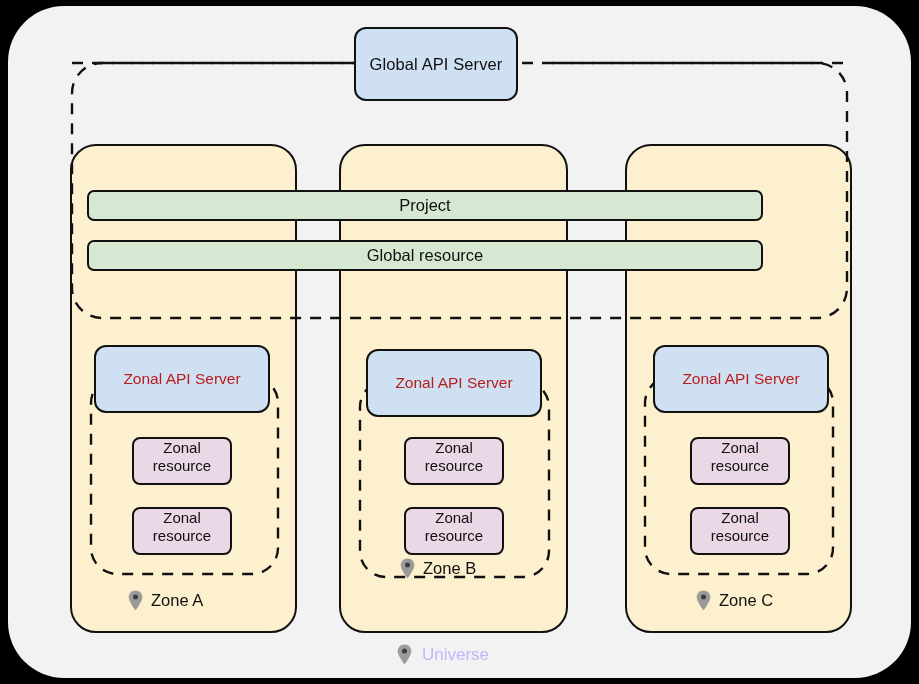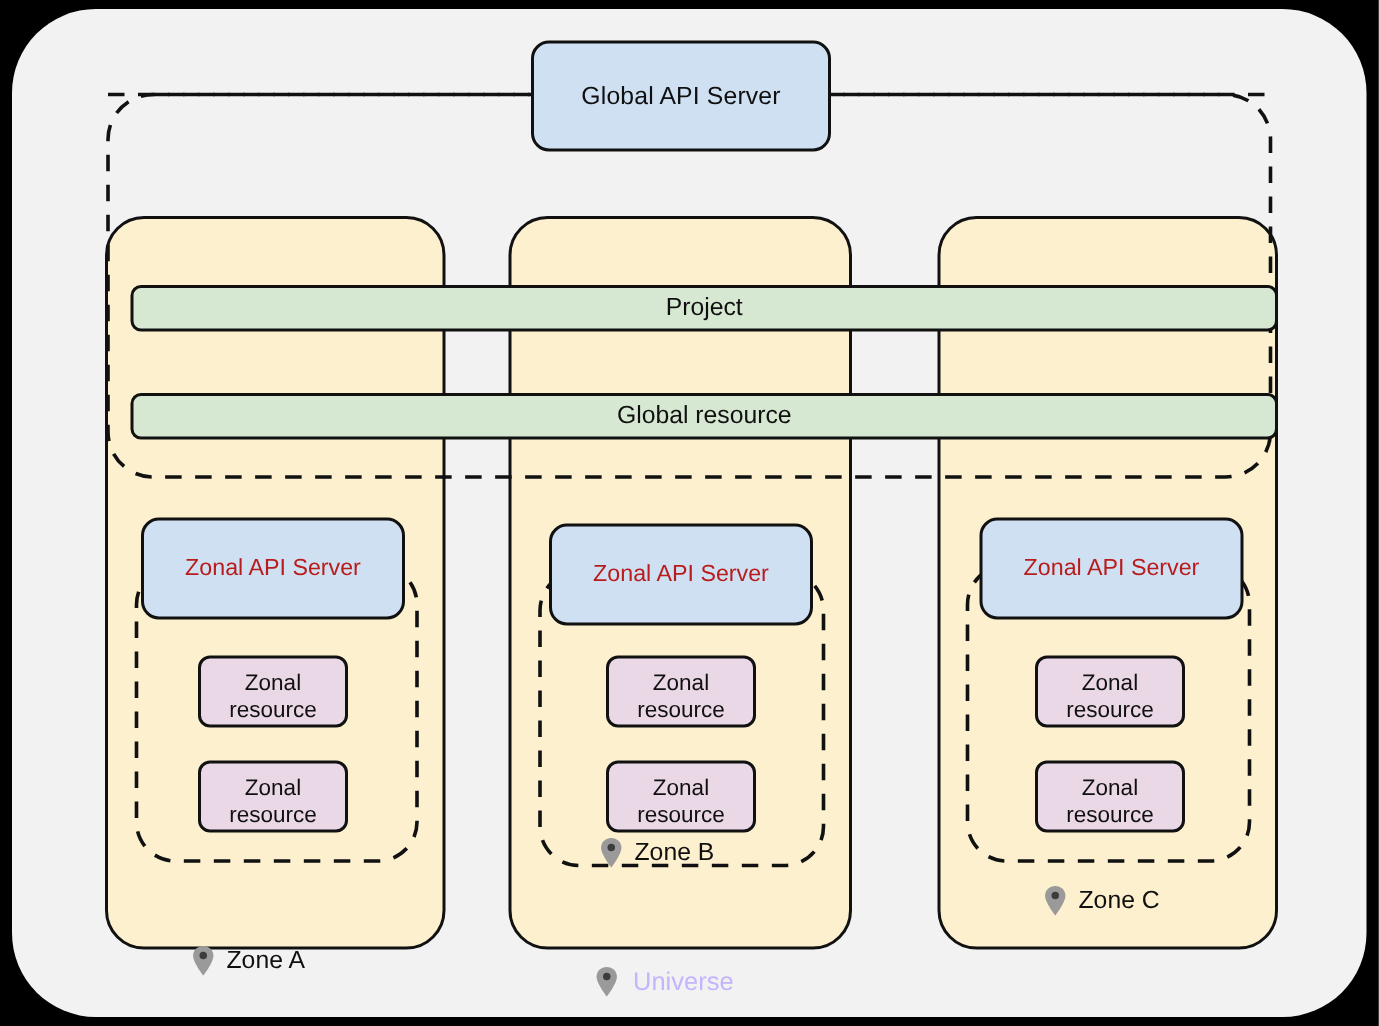--- a/index.html
+++ b/index.html
@@ -50,52 +50,52 @@
     border: 2px solid #111111;
     border-radius: 26px;
     box-sizing: border-box;
   }
 
   
   .global-api {
     position: absolute;
     left: 354px;
     top: 27px;
-    width: 200px;
+    width: 164px;
     height: 74px;
     background: #cfe0f3;
     border: 2px solid #111111;
     border-radius: 12px;
     box-sizing: border-box;
     display: flex;
     align-items: center;
     justify-content: center;
     font-size: 16.5px;
     color: #101010;
     letter-spacing: .1px;
   }
 
   
   .green-bar {
     position: absolute;
     left: 87px;
-    width: 765px;
+    width: 676px;
     height: 31px;
     background: #d6e8d2;
     border: 2px solid #111111;
     border-radius: 7px;
     box-sizing: border-box;
     display: flex;
     align-items: center;
     justify-content: center;
     font-size: 16.5px;
     color: #101010;
   }
   .green-bar.project { top: 190px; }
-  .green-bar.global-resource { top: 262px; }
+  .green-bar.global-resource { top: 240px; }
 
   
   .zonal-api {
     position: absolute;
     background: #cfe0f3;
     border: 2px solid #111111;
     border-radius: 12px;
     box-sizing: border-box;
     display: flex;
     align-items: center;
@@ -109,21 +109,21 @@
     position: absolute;
     width: 100px;
     height: 48px;
     background: #ead8e6;
     border: 2px solid #111111;
     border-radius: 8px;
     box-sizing: border-box;
     display: flex;
     flex-direction: column;
     align-items: center;
-    justify-content: flex-end;
+    justify-content: flex-start;
     font-size: 15px;
     line-height: 18px;
     color: #101010;
     text-align: center;
   }
 
   
   .zone-label {
     position: absolute;
     display: flex;
@@ -191,21 +191,21 @@
     <span>Zonal API Server</span>
   </div>
   <div class="zonal-res" style="left:132px; top:437px;">
     <span>Zonal</span>
     <span>resource</span>
   </div>
   <div class="zonal-res" style="left:132px; top:507px;">
     <span>Zonal</span>
     <span>resource</span>
   </div>
-  <div class="zone-label" style="left:128px; top:590px;margin-top:40px;">
+  <div class="zone-label" style="left:128px; top:590px;">
     <span class="pin-icon">
       <svg viewBox="0 0 15 21" width="15" height="21" xmlns="http://www.w3.org/2000/svg">
         <path d="M7.5 0.6 C3.6 0.6 0.7 3.5 0.7 7.2 C0.7 11.6 7.5 20.4 7.5 20.4 C7.5 20.4 14.3 11.6 14.3 7.2 C14.3 3.5 11.4 0.6 7.5 0.6 Z" fill="#9a9a9a"></path>
         <circle cx="7.5" cy="7.0" r="2.5" fill="#3c3c3c"></circle>
       </svg>
     </span>
     <span>Zone A</span>
   </div>
 
   <div class="zonal-api" style="left:366px; top:349px; width:176px; height:68px;">

